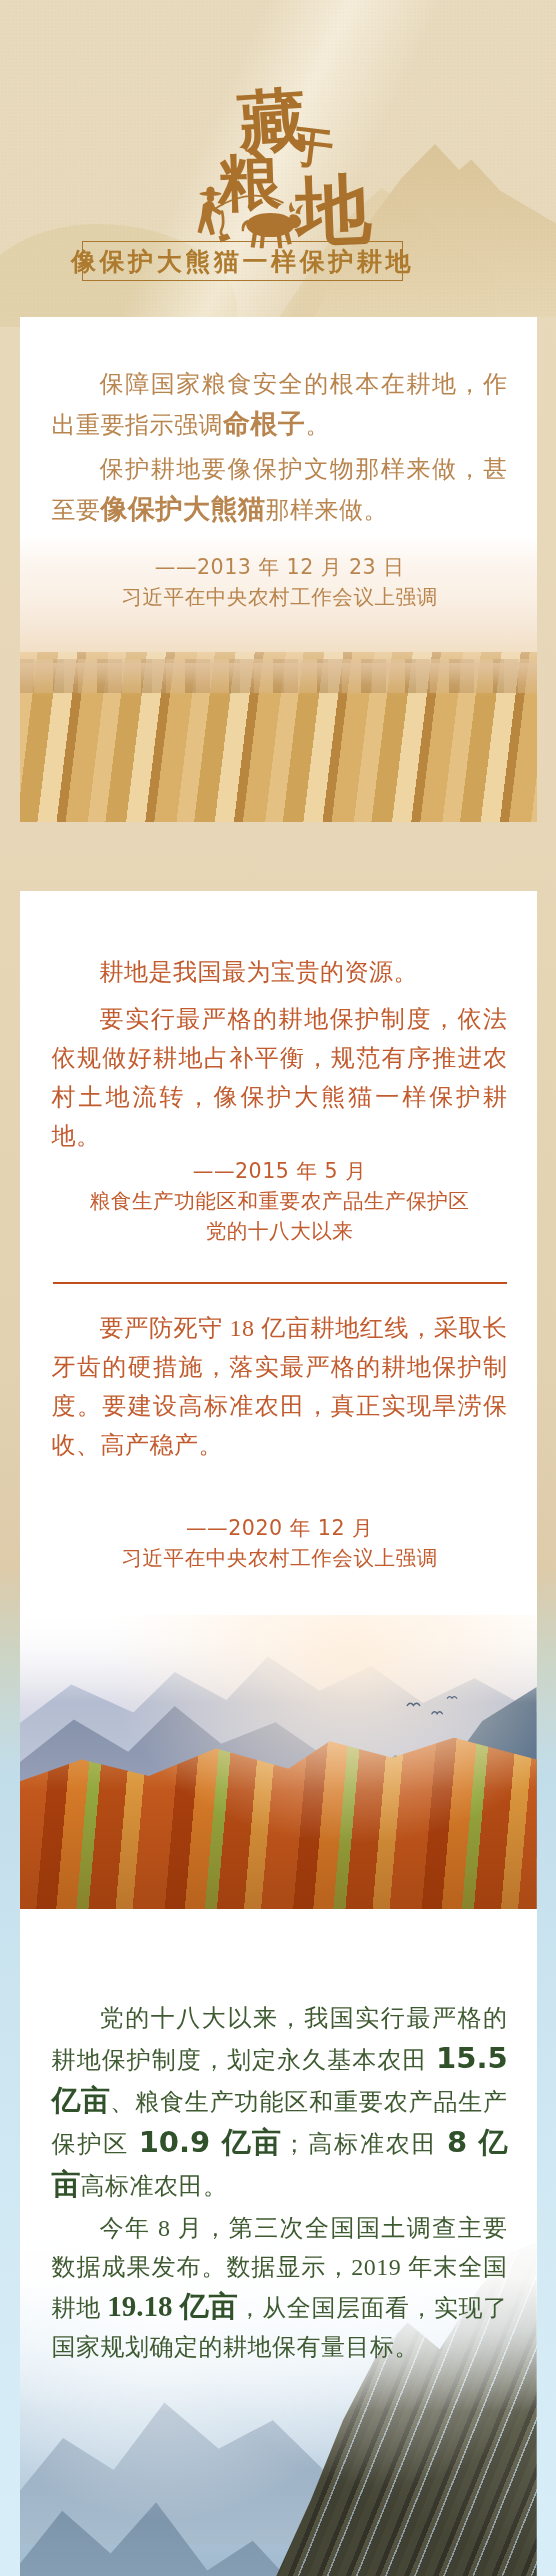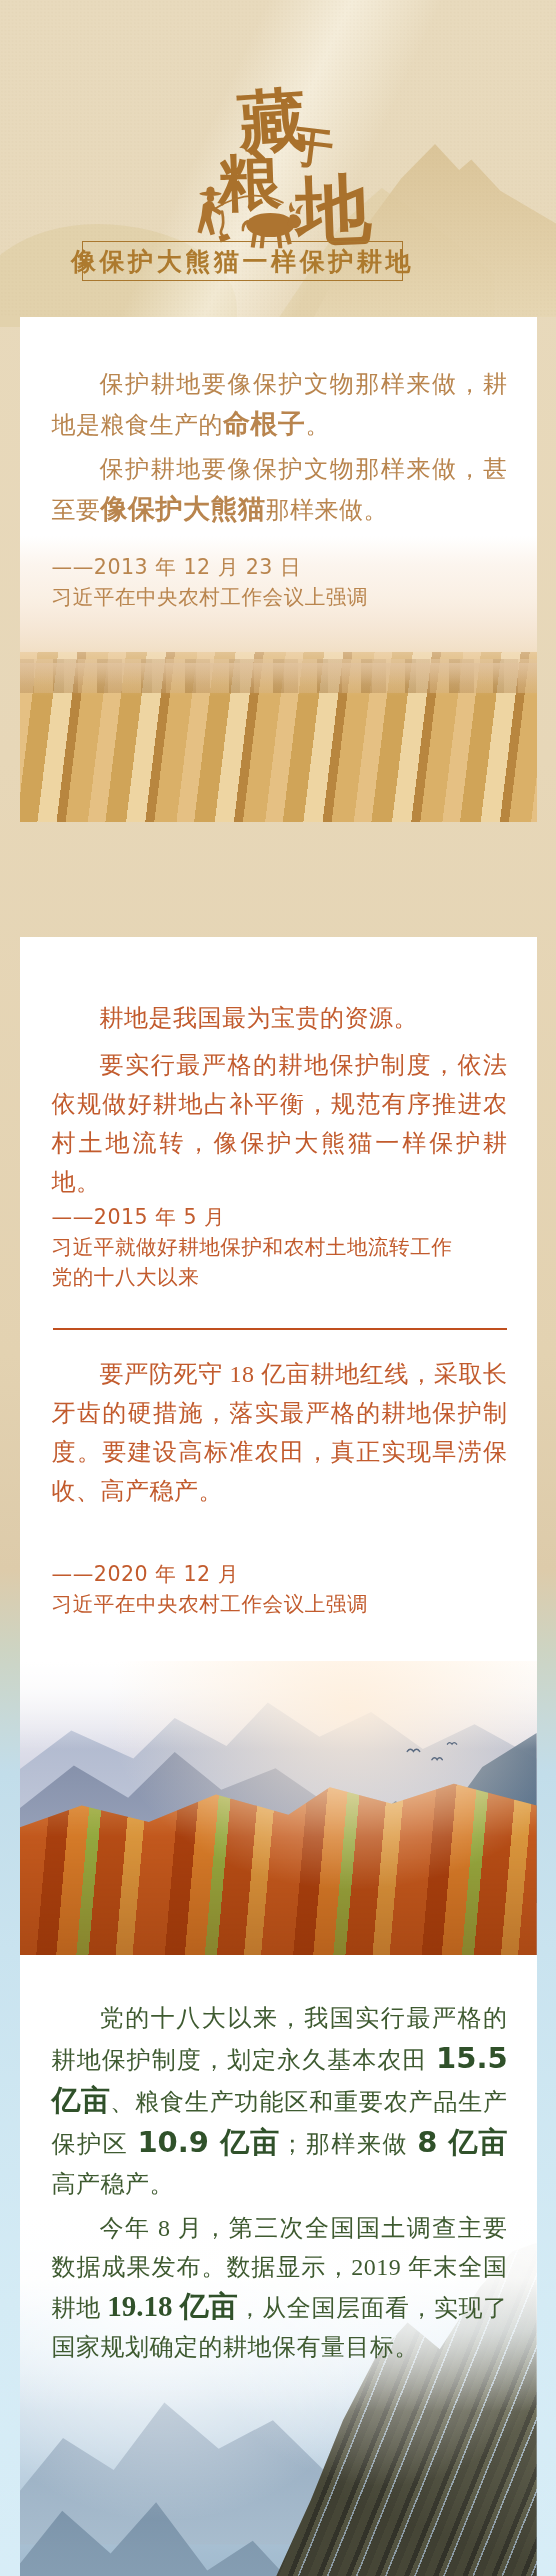--- a/index.html
+++ b/index.html
@@ -32,32 +32,32 @@
   #cal-3{left:290px;top:126px;font-size:43px;transform:rotate(7deg);}
   #cal-4{left:296px;top:173px;font-size:75px;transform:rotate(-2deg);}
   .plough-svg{position:absolute;left:183px;top:183px;width:155px;height:67px;}
   #subtitle-box{position:absolute;left:82px;top:241px;width:321px;height:40px;
     border:1.5px solid #a9772e;box-sizing:border-box;
     display:flex;align-items:center;justify-content:center;text-align:center;}
   #subtitle-box span{font-size:25px;font-weight:bold;color:#ad7a2e;letter-spacing:3.6px;white-space:nowrap;}
   
   .card{position:absolute;left:19.6px;width:517px;background:#ffffff;}
   #card1{top:317px;height:505px;}
-  #card2{top:937px;height:1322px;}
+  #card2{top:891px;height:1322px;}
   #card3{top:1935px;height:725px;}
   .tblock{position:absolute;left:32px;right:29px;z-index:3;}
   .quote{font-size:24px;line-height:39px;letter-spacing:0.5px;margin:0;
     text-indent:2em;text-align:justify;}
   .quote + .quote{margin-top:5.2px;}
   .tan{color:#b9854e;}
   .rust{color:#c25b2d;}
   .green{color:#3e5a30;}
   .em1{font-weight:bold;font-size:27px;margin-top:20px;}
   .num{font-weight:bold;font-size:29px;color:#30512a;letter-spacing:0;}
-  .attr{margin:0;text-align:left;font-size:20.6px;line-height:30px;letter-spacing:0.5px;}
+  .attr{margin:0;text-align:center;font-size:20.6px;line-height:30px;letter-spacing:0.5px;}
   .attr span{display:block;}
   .divider{position:absolute;left:33px;top:391px;width:454px;height:2.1px;background:#c04f1e;z-index:3;}
   
   .photo{position:absolute;left:0;width:100%;overflow:hidden;z-index:1;}
   #photo1{top:219px;height:286px;
     background-image:
       linear-gradient(180deg,#ffffff 0%,#fcf5ee 10%,rgba(250,240,229,.95) 22%,rgba(247,233,219,.8) 32%,rgba(244,226,206,.45) 42%,rgba(255,255,255,0) 56%),
       linear-gradient(180deg, rgba(214,177,131,.85) 0, rgba(214,177,131,0) 100%),
       repeating-linear-gradient(90deg, rgba(188,148,95,.55) 0 14.4px, rgba(214,178,126,.55) 14.4px 33px, rgba(168,126,70,.55) 33px 44px),
       repeating-linear-gradient(97deg, #e5c083 0 17.5px, #d0a458 17.5px 38px, #eed5a2 38px 57px, #b8863f 57px 66px, #dab068 66px 88px),
@@ -141,41 +141,41 @@
       </g>
     </svg>
 
     <div id="subtitle-box">
       <span>像保护大熊猫一样保护耕地</span>
     </div>
   </div>
 
   <section class="card" id="card1">
     <div class="tblock" style="top:48px;">
-      <p class="quote tan"><span>保护耕地要像保护文物那样来做，耕地是粮食生产的</span><span class="em1">命根子</span><span>。</span></p>
+      <p class="quote tan"><span>保障国家粮食安全的根本在耕地，作出重要指示强调</span><span class="em1">命根子</span><span>。</span></p>
       <p class="quote tan"><span>保护耕地要像保护文物那样来做，甚至要</span><span class="em1">像保护大熊猫</span><span>那样来做。</span></p>
     </div>
     <div class="tblock" style="top:235px;">
       <p class="attr tan">
         <span>——2013 年 12 月 23 日</span>
         <span>习近平在中央农村工作会议上强调</span>
       </p>
     </div>
     <div class="photo" id="photo1"></div>
   </section>
 
   <section class="card" id="card2">
     <div class="tblock" style="top:62px;">
       <p class="quote rust"><span>耕地是我国最为宝贵的资源。</span></p>
       <p class="quote rust" style="margin-top:8px;"><span>要实行最严格的耕地保护制度，依法依规做好耕地占补平衡，规范有序推进农村土地流转，像保护大熊猫一样保护耕地。</span></p>
     </div>
     <div class="tblock" style="top:265px;">
       <p class="attr rust">
         <span>——2015 年 5 月</span>
-        <span>习近平就做好耕地保护和农村土地流转工作</span>
+        <span>粮食生产功能区和重要农产品生产保护区</span>
         <span>党的十八大以来</span>
       </p>
     </div>
     <div class="divider"></div>
     <div class="tblock" style="top:418px;font-family:Liberation Serif, serif;">
       <p class="quote rust"><span>要严防死守 18 亿亩耕地红线，采取长牙齿的硬措施，落实最严格的耕地保护制度。要建设高标准农田，真正实现旱涝保收、高产稳产。</span></p>
     </div>
     <div class="tblock" style="top:622px;">
       <p class="attr rust">
         <span>——2020 年 12 月</span>
@@ -191,21 +191,21 @@
       <svg class="birds" viewBox="0 0 120 70">
         <path d="M10 28 q6 -8 12 0 q6 -8 12 0" fill="none" stroke="#5a6a80" stroke-width="3" stroke-linecap="round"></path>
         <path d="M58 44 q5 -7 10 0 q5 -7 10 0" fill="none" stroke="#5a6a80" stroke-width="3" stroke-linecap="round"></path>
         <path d="M88 14 q4 -6 9 0 q4 -6 9 0" fill="none" stroke="#5a6a80" stroke-width="2.5" stroke-linecap="round"></path>
       </svg>
     </div>
   </section>
 
   <section class="card" id="card3">
     <div class="tblock" style="top:63px;">
-      <p class="quote green" style="line-height:40px;"><span>党的十八大以来，我国实行最严格的耕地保护制度，划定永久基本农田 </span><span class="num">15.5 亿亩</span><span>、粮食生产功能区和重要农产品生产保护区 </span><span class="num">10.9 亿亩</span><span>；那样来做 </span><span class="num">8 亿亩</span><span>高产稳产。</span></p>
+      <p class="quote green" style="line-height:40px;"><span>党的十八大以来，我国实行最严格的耕地保护制度，划定永久基本农田 </span><span class="num">15.5 亿亩</span><span>、粮食生产功能区和重要农产品生产保护区 </span><span class="num">10.9 亿亩</span><span>；高标准农田 </span><span class="num">8 亿亩</span><span>高标准农田。</span></p>
     </div>
     <div class="tblock" style="top:274px;font-family:Liberation Serif, serif;">
       <p class="quote green"><span>今年 8 月，第三次全国国土调查主要数据成果发布。数据显示，2019 年末全国耕地 </span><span class="num">19.18 亿亩</span><span>，从全国层面看，实现了国家规划确定的耕地保有量目标。</span></p>
     </div>
     <div class="photo" id="photo3">
       <div class="p3-m1"></div>
       <div class="p3-m2"></div>
       <div class="p3-terrace"></div>
       <div class="p3-haze"></div>
     </div>

